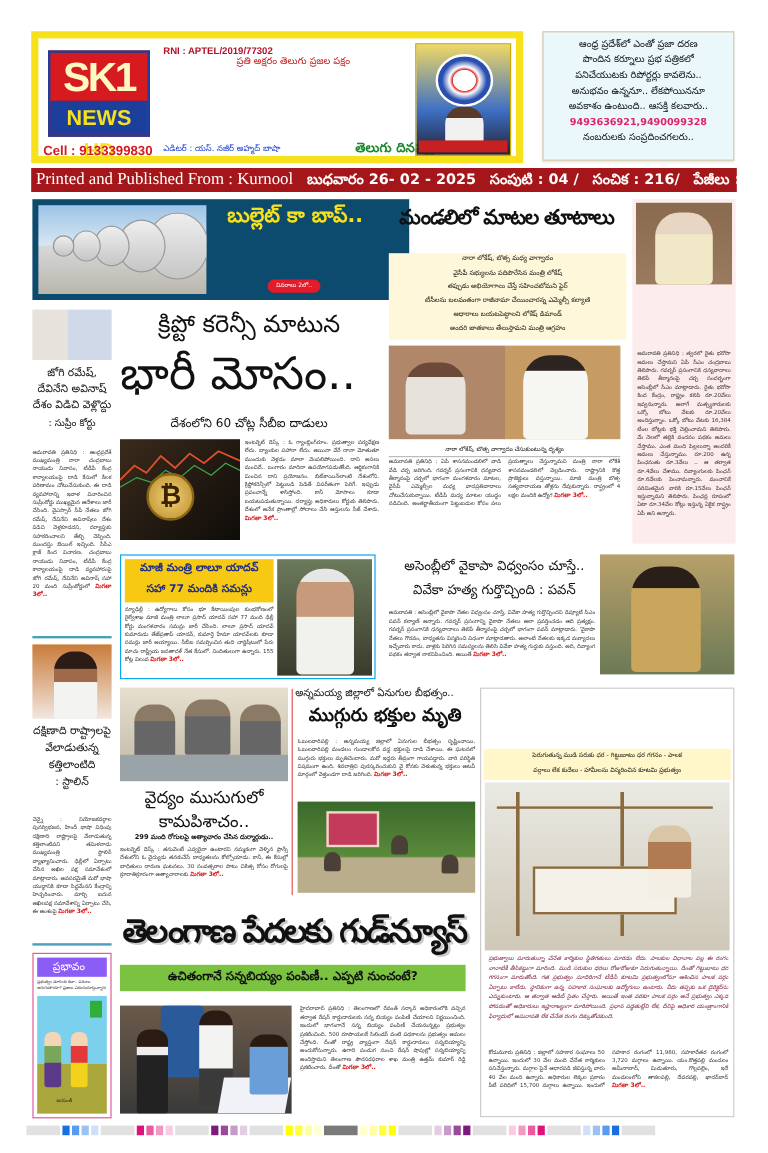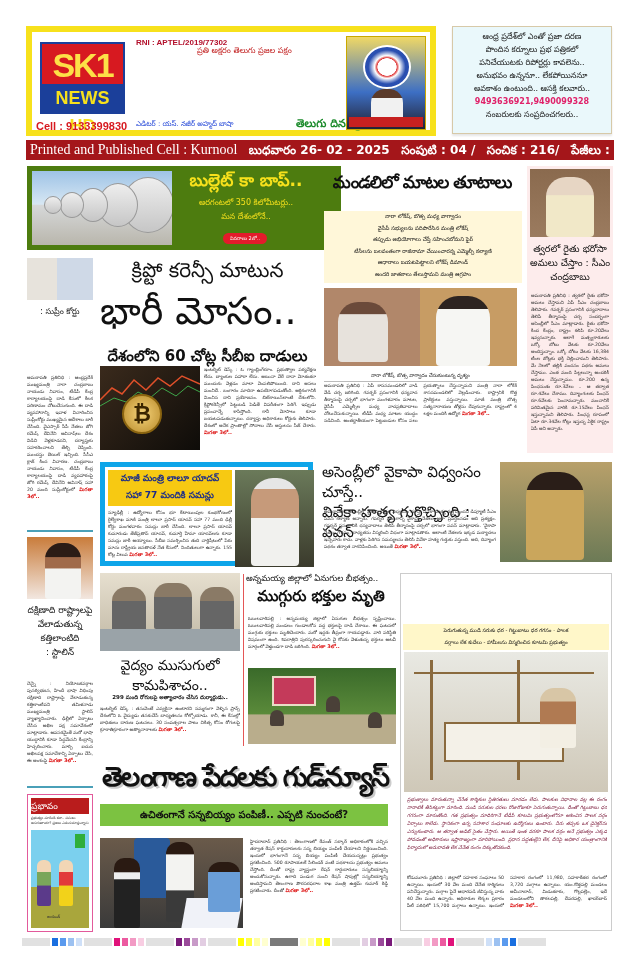--- a/index.html
+++ b/index.html
@@ -5,41 +5,41 @@
   * { box-sizing: border-box; margin: 0; padding: 0; }
   html, body { width: 640px; height: 961px; background: #ffffff; overflow: hidden; }
   body { font-family: "DejaVu Sans", sans-serif; color: #111; position: relative; }
 
   .abs { position: absolute; }
 
   
   .masthead { left: 26px; top: 26px; width: 410px; height: 110px; background: #f7e11c; }
   .masthead-inner { position: absolute; left: 6px; top: 6px; right: 6px; bottom: 6px; background: #fff; }
   .logo { position: absolute; left: 8px; top: 10px; width: 85px; height: 72px; background: #d71920; border: 2px solid #1b3f9a; }
-  .logo-sk1 { position: absolute; left: 0; right: 0; top: 0; height: 42px; color: #fde047; font: bold 34px "Liberation Sans", sans-serif; text-align: center; line-height: 42px; letter-spacing: -2px; }
+  .logo-sk1 { position: absolute; left: 0; right: 0; top: 0; height: 42px; color: #fef9c3; font: bold 34px "Liberation Sans", sans-serif; text-align: center; line-height: 42px; letter-spacing: -2px; }
   .logo-news { position: absolute; left: 0; right: 0; bottom: 0; height: 28px; background: #1b3f9a; color: #f7e11c; font: bold 18px "Liberation Sans", sans-serif; text-align: center; line-height: 28px; }
   .logo-cell { position: absolute; left: 4px; top: 88px; color: #d71920; font: bold 11px "Liberation Sans", sans-serif; }
   .rni { position: absolute; left: 104px; top: 6px; font: bold 8px "Liberation Sans", sans-serif; color: #b3102c; }
   .tagline { position: absolute; left: 165px; top: 14px; font-size: 8px; color: #c01a1a; }
   .paper-title { position: absolute; left: 100px; top: 22px; width: 250px; font: bold 40px "DejaVu Sans", sans-serif; color: #1a3fd6; -webkit-text-stroke: 1px #0b1f80; letter-spacing: -1px; line-height: 52px; }
   .editor { position: absolute; left: 104px; top: 88px; font-size: 7px; color: #1a3fd6; }
   .daily { position: absolute; left: 264px; top: 85px; font: bold 11px "DejaVu Sans", sans-serif; color: #1a8a2a; }
   .photo-box { position: absolute; right: 4px; top: 4px; width: 80px; height: 94px; background: linear-gradient(#f0d865,#3d6fc4 60%, #223); border: 1px solid #c9a800; }
   .emblem { position: absolute; left: 16px; top: 8px; width: 48px; height: 44px; border-radius: 50%; background: radial-gradient(#fff 30%, #d33 32%, #fff 40%, #2a4fb0 60%); border: 2px solid #fff; }
   .person { position: absolute; left: 24px; top: 52px; width: 32px; height: 30px; border-radius: 14px 14px 2px 2px; background: linear-gradient(#5a3a2a 30%, #f1f1f1 31%); }
   .photo-cap { position: absolute; left: 2px; right: 2px; bottom: 2px; height: 10px; background: #c62020; }
 
   .ad-box { left: 452px; top: 26px; width: 160px; height: 108px; background: #eaf8fb; border: 1px solid #d7c9a8; box-shadow: 0 2px 2px rgba(0,0,0,.1); text-align: center; font-size: 8px; line-height: 13px; padding-top: 3px; }
   .ad-phone { color: #e0226a; font-weight: bold; }
 
   .pub-bar { left: 26px; top: 140px; width: 588px; height: 20px; background: #a4161a; color: #fff; font: 14px "Liberation Serif", serif; line-height: 20px; padding-left: 4px; white-space: nowrap; overflow: hidden; }
   .pub-bar b { font: bold 12px "DejaVu Sans", sans-serif; margin-left: 8px; }
 
   
-  .bullet { left: 27px; top: 166px; width: 314px; height: 84px; background: #4d7c0f; }
+  .bullet { left: 27px; top: 166px; width: 314px; height: 84px; background: #0c4a6e; }
   .bullet-img { position: absolute; left: 5px; top: 5px; width: 140px; height: 74px; background: linear-gradient(180deg,#9ec3e6 0%, #d7e7f3 45%, #d6d8d9 46%, #b9b6ac 100%); overflow: hidden; }
   .pipe { position: absolute; top: 18px; height: 30px; border-radius: 50%; background: linear-gradient(#eee,#c6c6c6); border: 1px solid #999; }
   .bullet-h { position: absolute; left: 150px; top: 4px; width: 138px; text-align: center; color: #f7e11c; font: bold 17px "DejaVu Sans", sans-serif; }
   .bullet-s { position: absolute; left: 150px; top: 30px; width: 138px; text-align: center; color: #f7e11c; font-size: 8px; line-height: 14px; }
   .bullet-btn { position: absolute; left: 196px; top: 67px; width: 44px; height: 11px; border-radius: 6px; background: #e41b2b; color: #fff; font-size: 5px; text-align: center; line-height: 11px; }
 
   
   .hl { font-weight: bold; text-align: center; }
   .body-text { font-size: 4.6px; line-height: 7px; color: #333; text-align: justify; overflow: hidden; }
   .more { color: #d11; font-size: 5px; font-weight: bold; }
@@ -62,44 +62,44 @@
 
   
   .jogi-img { left: 27px; top: 258px; width: 66px; height: 42px; background: linear-gradient(90deg,#e7e3dc 0 45%, #cfd9e7 45%); }
   .jogi-h { left: 27px; top: 305px; width: 66px; font-size: 9px; line-height: 13.5px; text-align: center; }
   .jogi-body { left: 27px; top: 374px; width: 66px; height: 152px; }
   .stalin-img { left: 27px; top: 537px; width: 66px; height: 62px; background: linear-gradient(#c97c3b, #f2e7e0); }
   .stalin-img .p { position: absolute; left: 18px; top: 6px; width: 36px; height: 56px; border-radius: 16px 16px 3px 3px; background: linear-gradient(#2b1c16 25%, #a06a4a 26% 45%, #f3f3f1 46%); }
   .stalin-h { left: 27px; top: 603px; width: 66px; font-size: 9px; line-height: 14px; text-align: center; }
   .stalin-body { left: 27px; top: 680px; width: 66px; height: 86px; }
   .prabhavam { left: 27px; top: 794px; width: 66px; height: 138px; border: 1px solid #e25a9b; background: #fff; }
-  .prabhavam-title { position: absolute; left: 3px; top: 3px; width: 58px; height: 16px; background: #b91c1c; color: #fff; font-size: 9px; line-height: 16px; padding-left: 0; }
+  .prabhavam-title { position: absolute; left: 3px; top: 3px; width: 58px; height: 16px; background: #8b5cf6; color: #fff; font-size: 9px; line-height: 16px; padding-left: 13px; }
   .prab-cap { position: absolute; left: 3px; top: 21px; width: 58px; font-size: 3.5px; line-height: 5px; color: #333; }
   .cartoon { position: absolute; left: 3px; top: 35px; width: 58px; height: 98px; background: linear-gradient(#7bd0ee 58%, #a9a63c 58%); overflow: hidden; }
   .c1 { position: absolute; left: 6px; top: 30px; width: 14px; height: 46px; background: linear-gradient(#f2d6b5 25%, #7aa65a 26% 55%, #5b3a8a 56%); border-radius: 6px 6px 2px 2px; }
   .c2 { position: absolute; left: 28px; top: 30px; width: 14px; height: 46px; background: linear-gradient(#f2d6b5 25%, #e23a3a 26% 55%, #f2d21a 56%); border-radius: 6px 6px 2px 2px; }
   .bin { position: absolute; left: 44px; top: 4px; width: 10px; height: 14px; background: #2fae3a; }
 
   
   .crypto-h1 { left: 100px; top: 258px; width: 215px; font-size: 20px; text-align: center; }
   .crypto-h2 { left: 100px; top: 283px; width: 215px; font-size: 38px; line-height: 56px; }
-  .crypto-sub { left: 100px; top: 347px; width: 215px; font-size: 15px; font-weight: bold; text-align: center; }
+  .crypto-sub { left: 100px; top: 347px; width: 215px; font-size: 10px; font-weight: normal; text-align: center; }
   .crypto-img { left: 100px; top: 366px; width: 100px; height: 84px; background: linear-gradient(135deg,#3a2a1c,#0e0c09); overflow: hidden; }
   .coin { position: absolute; left: 22px; top: 28px; width: 40px; height: 40px; border-radius: 50%; background: radial-gradient(#f5d37a, #b88a2a); border: 2px solid #8a6410; color: #3a2500; font: bold 22px "DejaVu Sans", sans-serif; text-align: center; line-height: 36px; }
   .crypto-body { left: 204px; top: 366px; width: 112px; height: 84px; }
 
   
-  .lalu-box { left: 100px; top: 462px; width: 213px; height: 104px; border: 5px solid #0ea5e9; }
+  .lalu-box { left: 100px; top: 462px; width: 213px; height: 104px; border: 1px solid #0ea5e9; }
   .lalu-h { position: absolute; left: 3px; top: 3px; width: 124px; height: 36px; background: #f7c912; color: #1a2c8a; font-size: 9px; line-height: 17px; text-align: center; font-weight: bold; }
   .lalu-body { position: absolute; left: 3px; top: 42px; width: 124px; height: 60px; }
   .lalu-img { position: absolute; left: 130px; top: 3px; width: 79px; height: 97px; background: linear-gradient(#6b7a5a, #3a3a2c); }
   .lalu-img .p { position: absolute; left: 16px; top: 8px; width: 48px; height: 88px; border-radius: 22px 22px 4px 4px; background: linear-gradient(#e6e6e6 12%, #c69a7a 13% 45%, #f1f1ee 46%); }
 
   
-  .pawan-h { left: 322px; top: 462px; width: 180px; font-size: 15px; line-height: 20px; }
+  .pawan-h { left: 322px; top: 462px; width: 180px; font-size: 11px; line-height: 20px; text-align: center; }
   .pawan-body { left: 324px; top: 508px; width: 172px; height: 52px; }
   .pawan-img { left: 500px; top: 462px; width: 112px; height: 100px; background: linear-gradient(#b8a06a, #6c7a56); }
   .pawan-img .p { position: absolute; left: 26px; top: 10px; width: 58px; height: 88px; border-radius: 24px 24px 4px 4px; background: linear-gradient(#2a1e18 20%, #caa65c 21%); }
 
   
   .vaid-img { left: 100px; top: 573px; width: 140px; height: 78px; background: linear-gradient(#e6dfcf, #bfb7a3); overflow: hidden; }
   .vaid-img .p { position: absolute; top: 14px; width: 34px; height: 46px; border-radius: 14px 14px 2px 2px; background: linear-gradient(#8a7a66 30%, #666 31%); }
   .vaid-h { left: 100px; top: 655px; width: 140px; font-size: 14px; line-height: 20px; text-align: center; }
   .vaid-sub { left: 100px; top: 694px; width: 140px; font-size: 5.5px; font-weight: bold; text-align: center; }
   .vaid-body { left: 100px; top: 705px; width: 140px; height: 40px; }
@@ -164,41 +164,37 @@
   <div>ఆంధ్ర ప్రదేశ్‌లో ఎంతో ప్రజా దరణ</div>
   <div>పొందిన కర్నూలు ప్రభ పత్రికలో</div>
   <div>పనిచేయుటకు రిపోర్టర్లు కావలెను..</div>
   <div>అనుభవం ఉన్ననూ.. లేకపోయిననూ</div>
   <div>అవకాశం ఉంటుంది.. ఆసక్తి కలవారు..</div>
   <div class="ad-phone">9493636921,9490099328</div>
   <div>నంబరులకు సంప్రదించగలరు..</div>
 </div>
 
 <div class="abs pub-bar">
-  <span>Printed and Published Cell : Kurnool</span>
+  <span>Printed and Published From : Kurnool</span>
   <b>బుధవారం 26- 02 - 2025</b>
   <b>సంపుటి : 04 /</b>
   <b>సంచిక : 216/</b>
   <b>పేజీలు : 04 /</b>
   
 </div>
 
 <div class="abs bullet">
   <div class="bullet-img">
     <div class="pipe" style="left:90px;width:52px;height:56px;top:6px;"></div>
     <div class="pipe" style="left:66px;width:40px;height:44px;top:12px;"></div>
     <div class="pipe" style="left:46px;width:30px;height:34px;top:17px;"></div>
     <div class="pipe" style="left:28px;width:24px;height:26px;top:21px;"></div>
     <div class="pipe" style="left:12px;width:18px;height:18px;top:25px;"></div>
   </div>
   <div class="bullet-h">బుల్లెట్ కా బాప్..</div>
-  <div class="bullet-s">
-    <div>అరగంటలో 350 కిలోమీటర్లు..</div>
-    <div>మన దేశంలోనే..</div>
-  </div>
   <div class="bullet-btn">వివరాలు 2లో..</div>
 </div>
 
 <div class="abs mandali-h hl">మండలిలో మాటల తూటాలు</div>
 <div class="abs mandali-sum">
   <div>నారా లోకేష్, బొత్స మధ్య వాగ్వాదం</div>
   <div>వైసీపీ సభ్యులను పదిపొరేసిన మంత్రి లోకేష్</div>
   <div>తప్పుడు అభియోగాలు చేస్తే సహించబోమని ఫైర్</div>
   <div>టీసీలను బలవంతంగా రాజీనామా చేయించారన్న ఎమ్మెల్సీ కల్యాణి</div>
   <div>ఆధారాలు బయటపెట్టాలని లోకేష్ డిమాండ్</div>
@@ -211,26 +207,26 @@
 <div class="abs mandali-cap">నారా లోకేష్, బొత్స వాగ్వాదం చేసుకుంటున్న దృశ్యం</div>
 <div class="abs mandali-body body-text">
   <span>అమరావతి ప్రతినిధి : ఏపీ శాసనమండలిలో వాడి వేడి చర్చ జరిగింది. గవర్నర్ ప్రసంగానికి ధన్యవాద తీర్మానంపై చర్చలో భాగంగా మంగళవారం మాటల, వైసీపీ ఎమ్మెల్సీల మధ్య వాదప్రతివాదాలు చోటుచేసుకున్నాయి. టీడీపీ మధ్య మాటల యుద్ధం నడిచింది. అంతర్జాతీయంగా పెట్టుబడుల కోసం పలు ప్రయత్నాలు చేస్తున్నామని మంత్రి నారా లోకేశ్ శాసనమండలిలో వెల్లడించారు. రాష్ట్రానికి కొత్త ప్రాజెక్టులు వస్తున్నాయి. మాజీ మంత్రి బొత్స సత్యనారాయణ తోళ్లను దేవుకున్నారు. రాష్ట్రంలో 4 లక్షల మందికి ఉద్యోగ</span>
   <span class="more">మిగతా 3లో..</span>
 </div>
 
 <div class="abs cm-box">
   <div class="cm-img">
       <div class="p"></div>
     </div>
-  <div class="cm-h">త్వరలో రైతు భరోసా అమలు చేస్తాం : సీఎం చంద్రబాబు</div>
   <div class="cm-body body-text">అమరావతి ప్రతినిధి : త్వరలో రైతు భరోసా అమలు చేస్తామని ఏపీ సీఎం చంద్రబాబు తెలిపారు. గవర్నర్ ప్రసంగానికి ధన్యవాదాలు తెలిపే తీర్మానంపై చర్చ సందర్భంగా అసెంబ్లీలో సీఎం మాట్లాడారు. రైతు భరోసా కింద కేంద్రం, రాష్ట్రం కలిపి రూ.20వేలు ఇవ్వనున్నారు. అలాగే మత్స్యకారులకు ఒక్కో బోటు వేటకు రూ.20వేలు అందిస్తున్నాం. ఒక్కో బోటు వేటకు 16,384 టీంల బోట్లకు భక్తి చెల్లించామని తెలిపారు. మే నెలలో తల్లికి వందనం పథకం అమలు చేస్తాము. ఎంత మంది పిల్లలున్నా అందరికీ అమలు చేస్తున్నాము. రూ.200 ఉన్న పింఛనుతు రూ.3వేలు .. ఆ తర్వాత రూ.4వేలు చేశాము. దివ్యాంగులకు పింఛన్ రూ.6వేలకు పెంచామన్నారు. మంచానికే పరిమితమైన వారికి రూ.15వేలు పింఛన్ ఇస్తున్నామని తెలిపారు. పింఛన్ల రూపంలో ఏటా రూ.34వేల కోట్లు ఇస్తున్న ఏకైక రాష్ట్రం ఏపీ అని అన్నారు.</div>
 </div>
 
 <div class="abs jogi-img"></div>
 <div class="abs jogi-h">
+  <div>జోగి రమేష్, దేవినేని అవినాష్ దేశం విడిచి వెళ్లొద్దు</div>
   <div style="font-size:8px;">: సుప్రీం కోర్టు</div>
 </div>
 <div class="abs jogi-body body-text">
   <span>అమరావతి ప్రతినిధి : ఆంధ్రప్రదేశ్ ముఖ్యమంత్రి నారా చంద్రబాబు నాయుడు నివాసం, టీడీపీ కేంద్ర కార్యాలయంపై దాడి కేసులో కీలక పరిణామం చోటుచేసుకుంది. ఈ దాడి వ్యవహారాన్ని ఇవాళ విచారించిన సుప్రీంకోర్టు ముఖ్యమైన ఆదేశాలు జారీ చేసింది. వైఎస్సార్ సీపీ నేతలు జోగి రమేష్, దేవినేని అవినాష్‌లు దేశం విడిచి వెళ్లకూడదని, దర్యాప్తుకు సహకరించాలని తేల్చి చెప్పింది. ముందస్తు బెయిల్ ఇచ్చింది. సీసీఎ క్లాజ్ కింద విచారణ. చంద్రబాబు నాయుడు నివాసం, టీడీపీ కేంద్ర కార్యాలయంపై దాడి వ్యవహారంపై జోగి రమేష్, దేవినేని అవినాష్ సహా 20 మంది సుప్రీంకోర్టులో</span>
   <span class="more">మిగతా 3లో..</span>
 </div>
 <div class="abs" style="left:27px;top:530px;width:66px;height:2px;background:#4aa0b8;"></div>
 
 <div class="abs stalin-img">
     <div class="p"></div>

